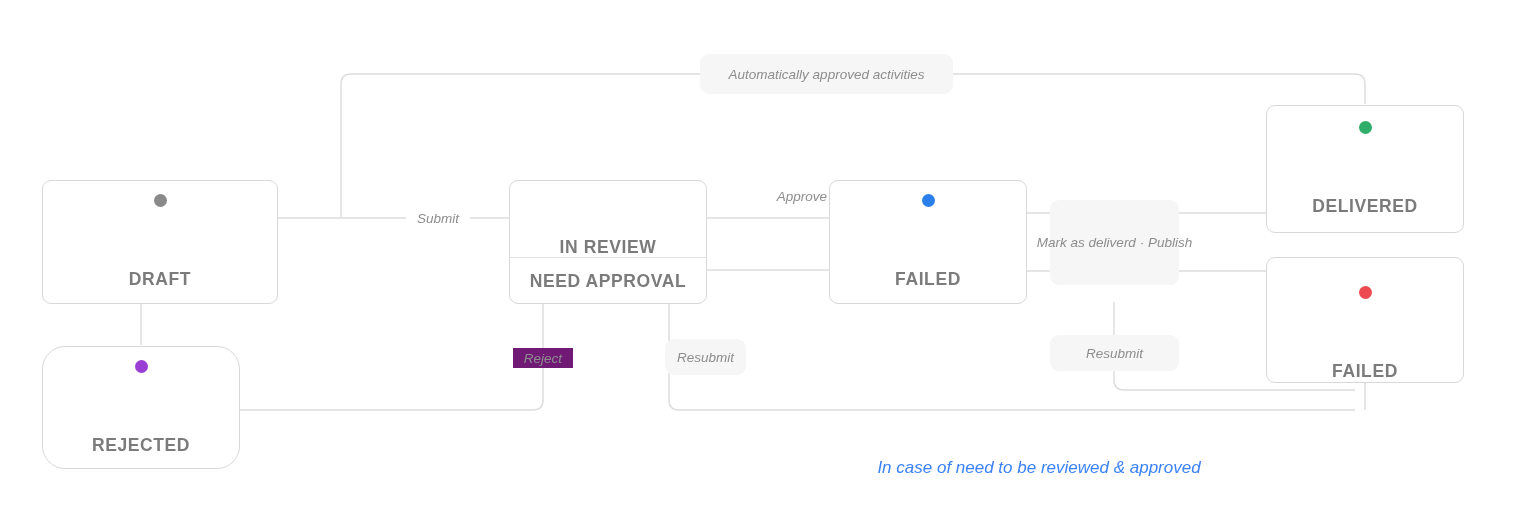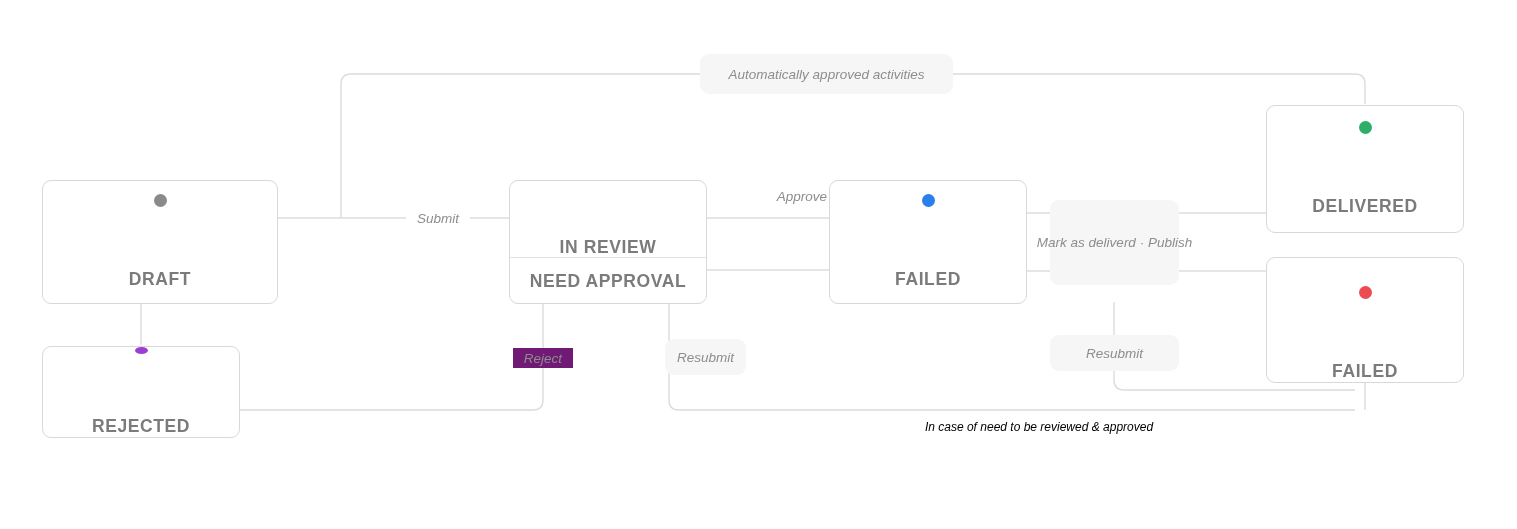--- a/index.html
+++ b/index.html
@@ -78,23 +78,24 @@
   }
   .edge-label.plain {
     background: transparent;
   }
   .edge-label.badge {
     background: #f6f6f6;
     border-radius: 9px;
     text-align: center;
   }
   .edge-label.note {
-    font-size: 12px;
-    color: #000000;
+    font-size: 17px;
+    color: #3b82f6;
     background: transparent;
+    margin-top: 41px;
   }
 </style>
 </head>
 <body>
 
 <div id="canvas">
 
   <svg id="wires" viewBox="0 0 1517 529" width="1517" height="529" fill="none" stroke="#dcdcdc" stroke-width="1.4" stroke-linecap="butt">
 
     <path d="M141,302 L141,345"></path>
@@ -122,21 +123,21 @@
 
   </svg>
 
   <div class="node" style="left:42px; top:180px; width:236px; height:124px;">
     <div class="node-section" style="height:100%;">
       <span class="dot" style="background:#8a8a8a;"></span>
       <span class="node-label">DRAFT</span>
     </div>
   </div>
 
-  <div class="node" style="left:42px; top:346px; width:198px; height:92px;">
+  <div class="node" style="left:42px; top:346px; width:198px; height:123px;border-radius:23px;">
     <div class="node-section" style="height:100%;">
       <span class="dot" style="background:#9b3fd4;"></span>
       <span class="node-label">REJECTED</span>
     </div>
   </div>
 
   <div class="node" style="left:509px; top:180px; width:198px; height:124px;">
     <div class="node-section" style="height:76px;">
       <span class="dot" style="background:#11999e; margin-bottom:12px;"></span>
       <span class="node-label">IN REVIEW</span>

